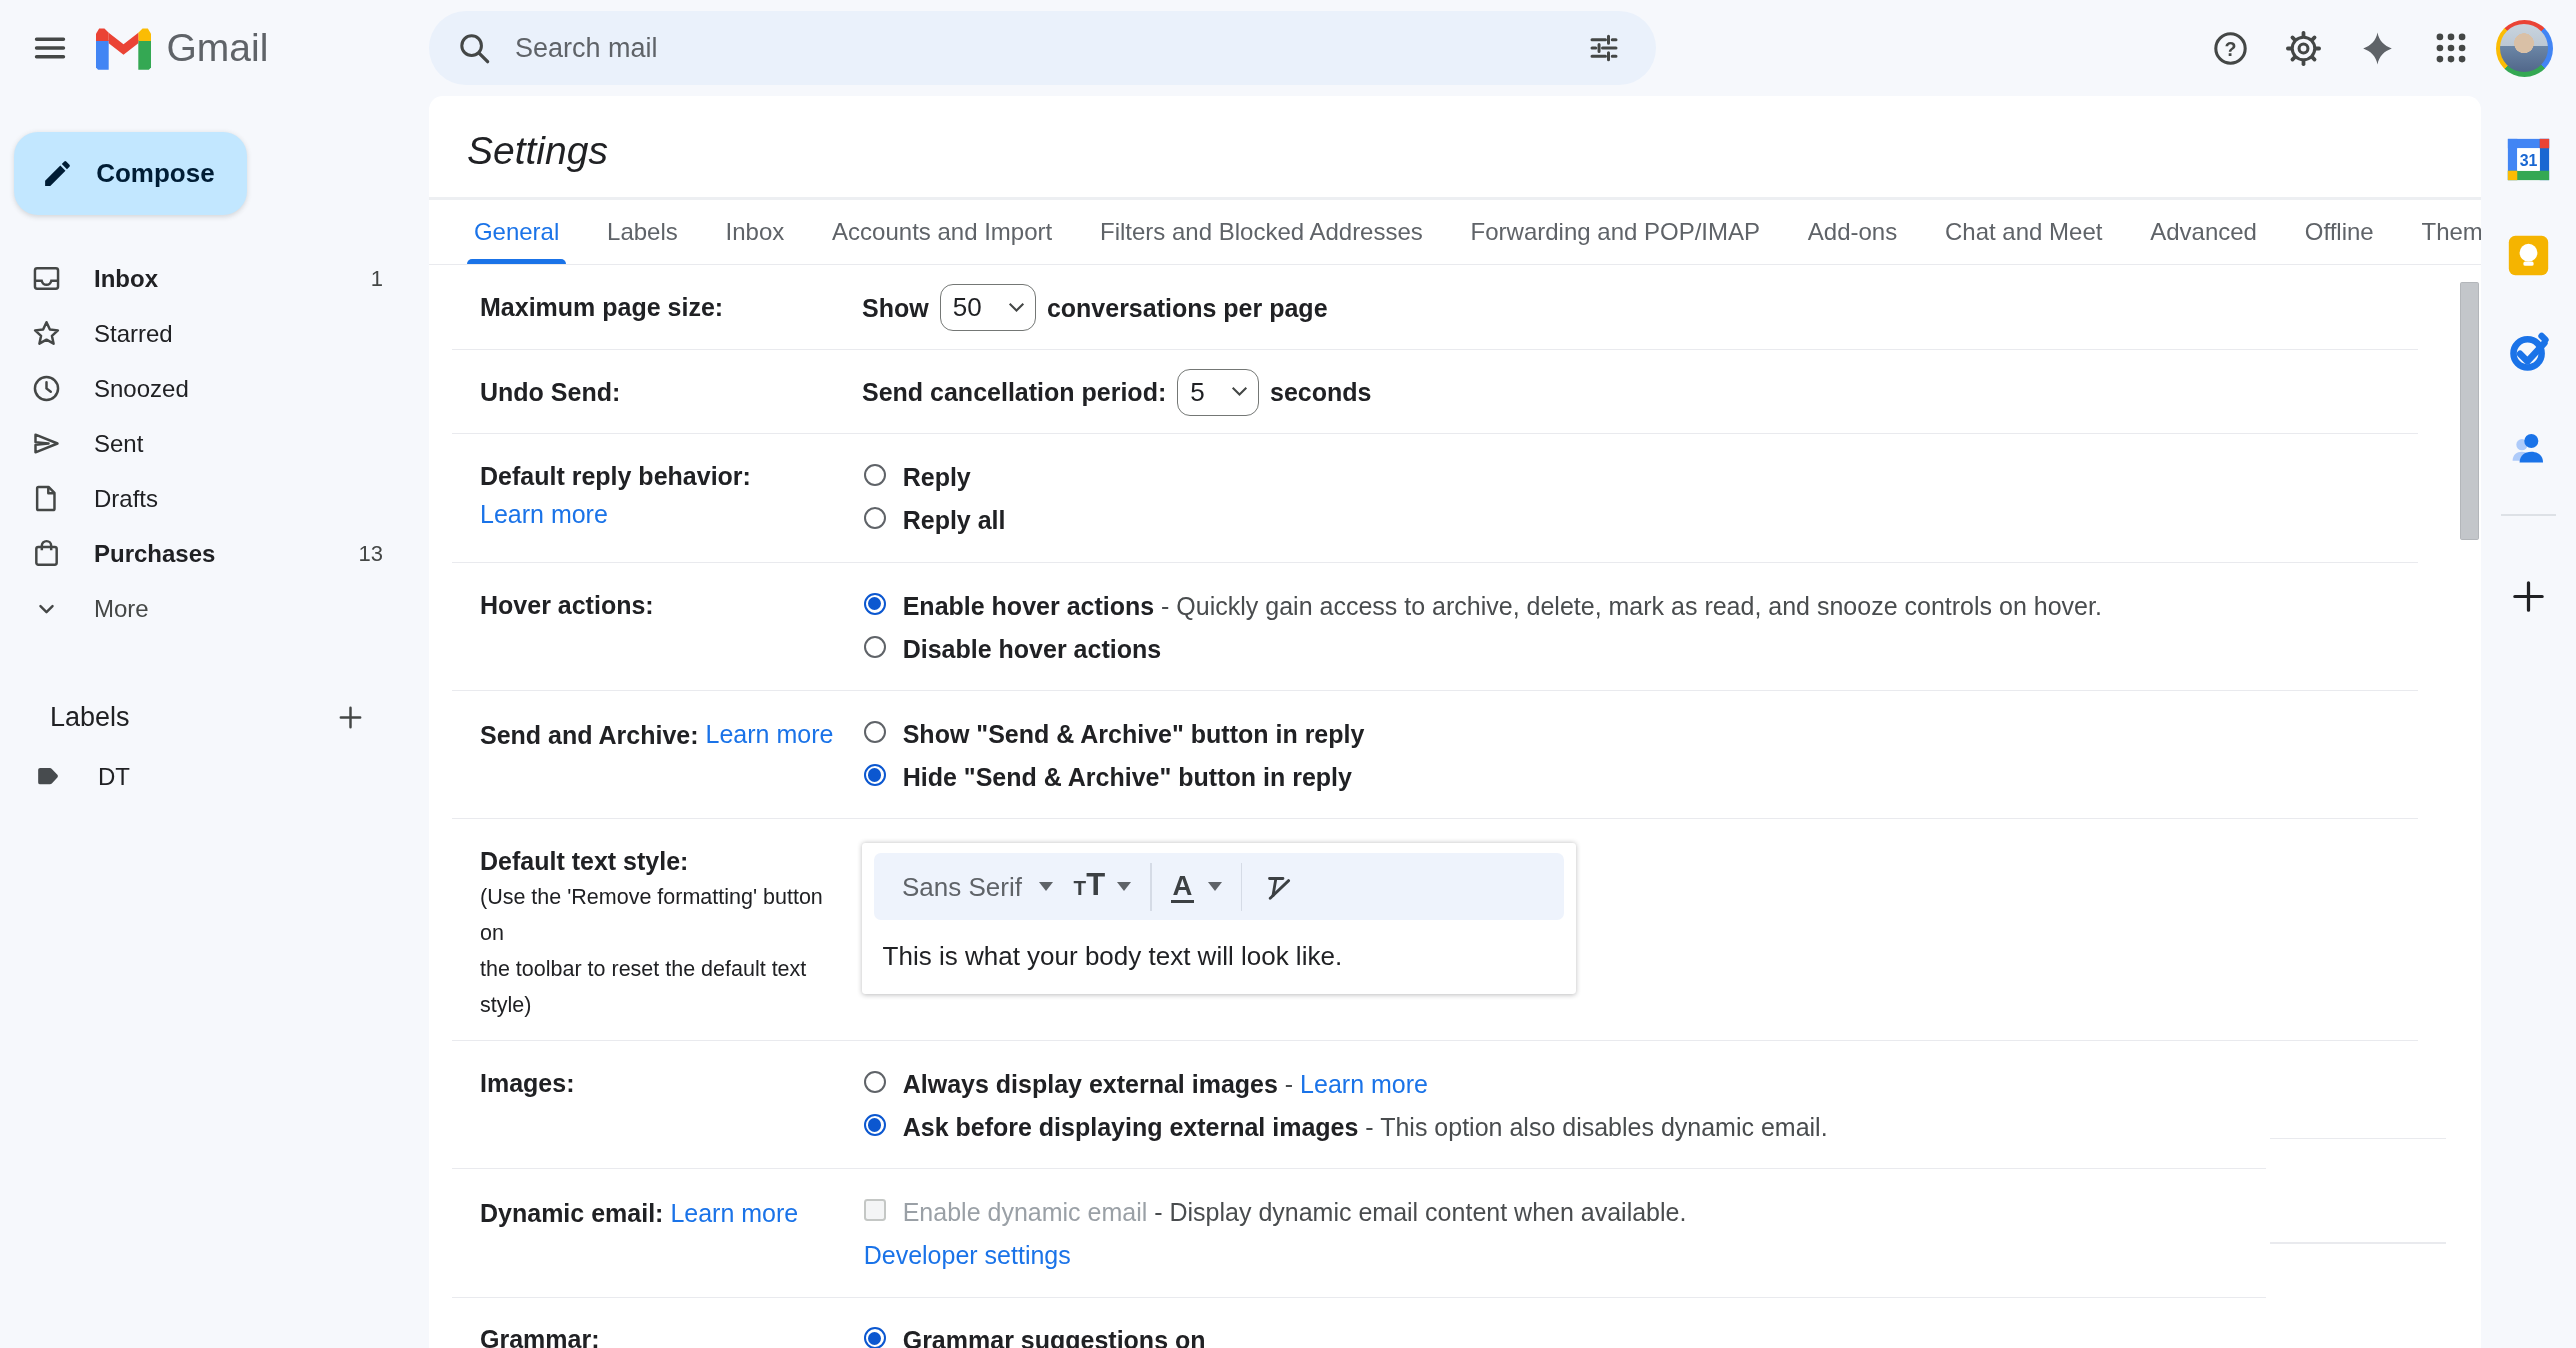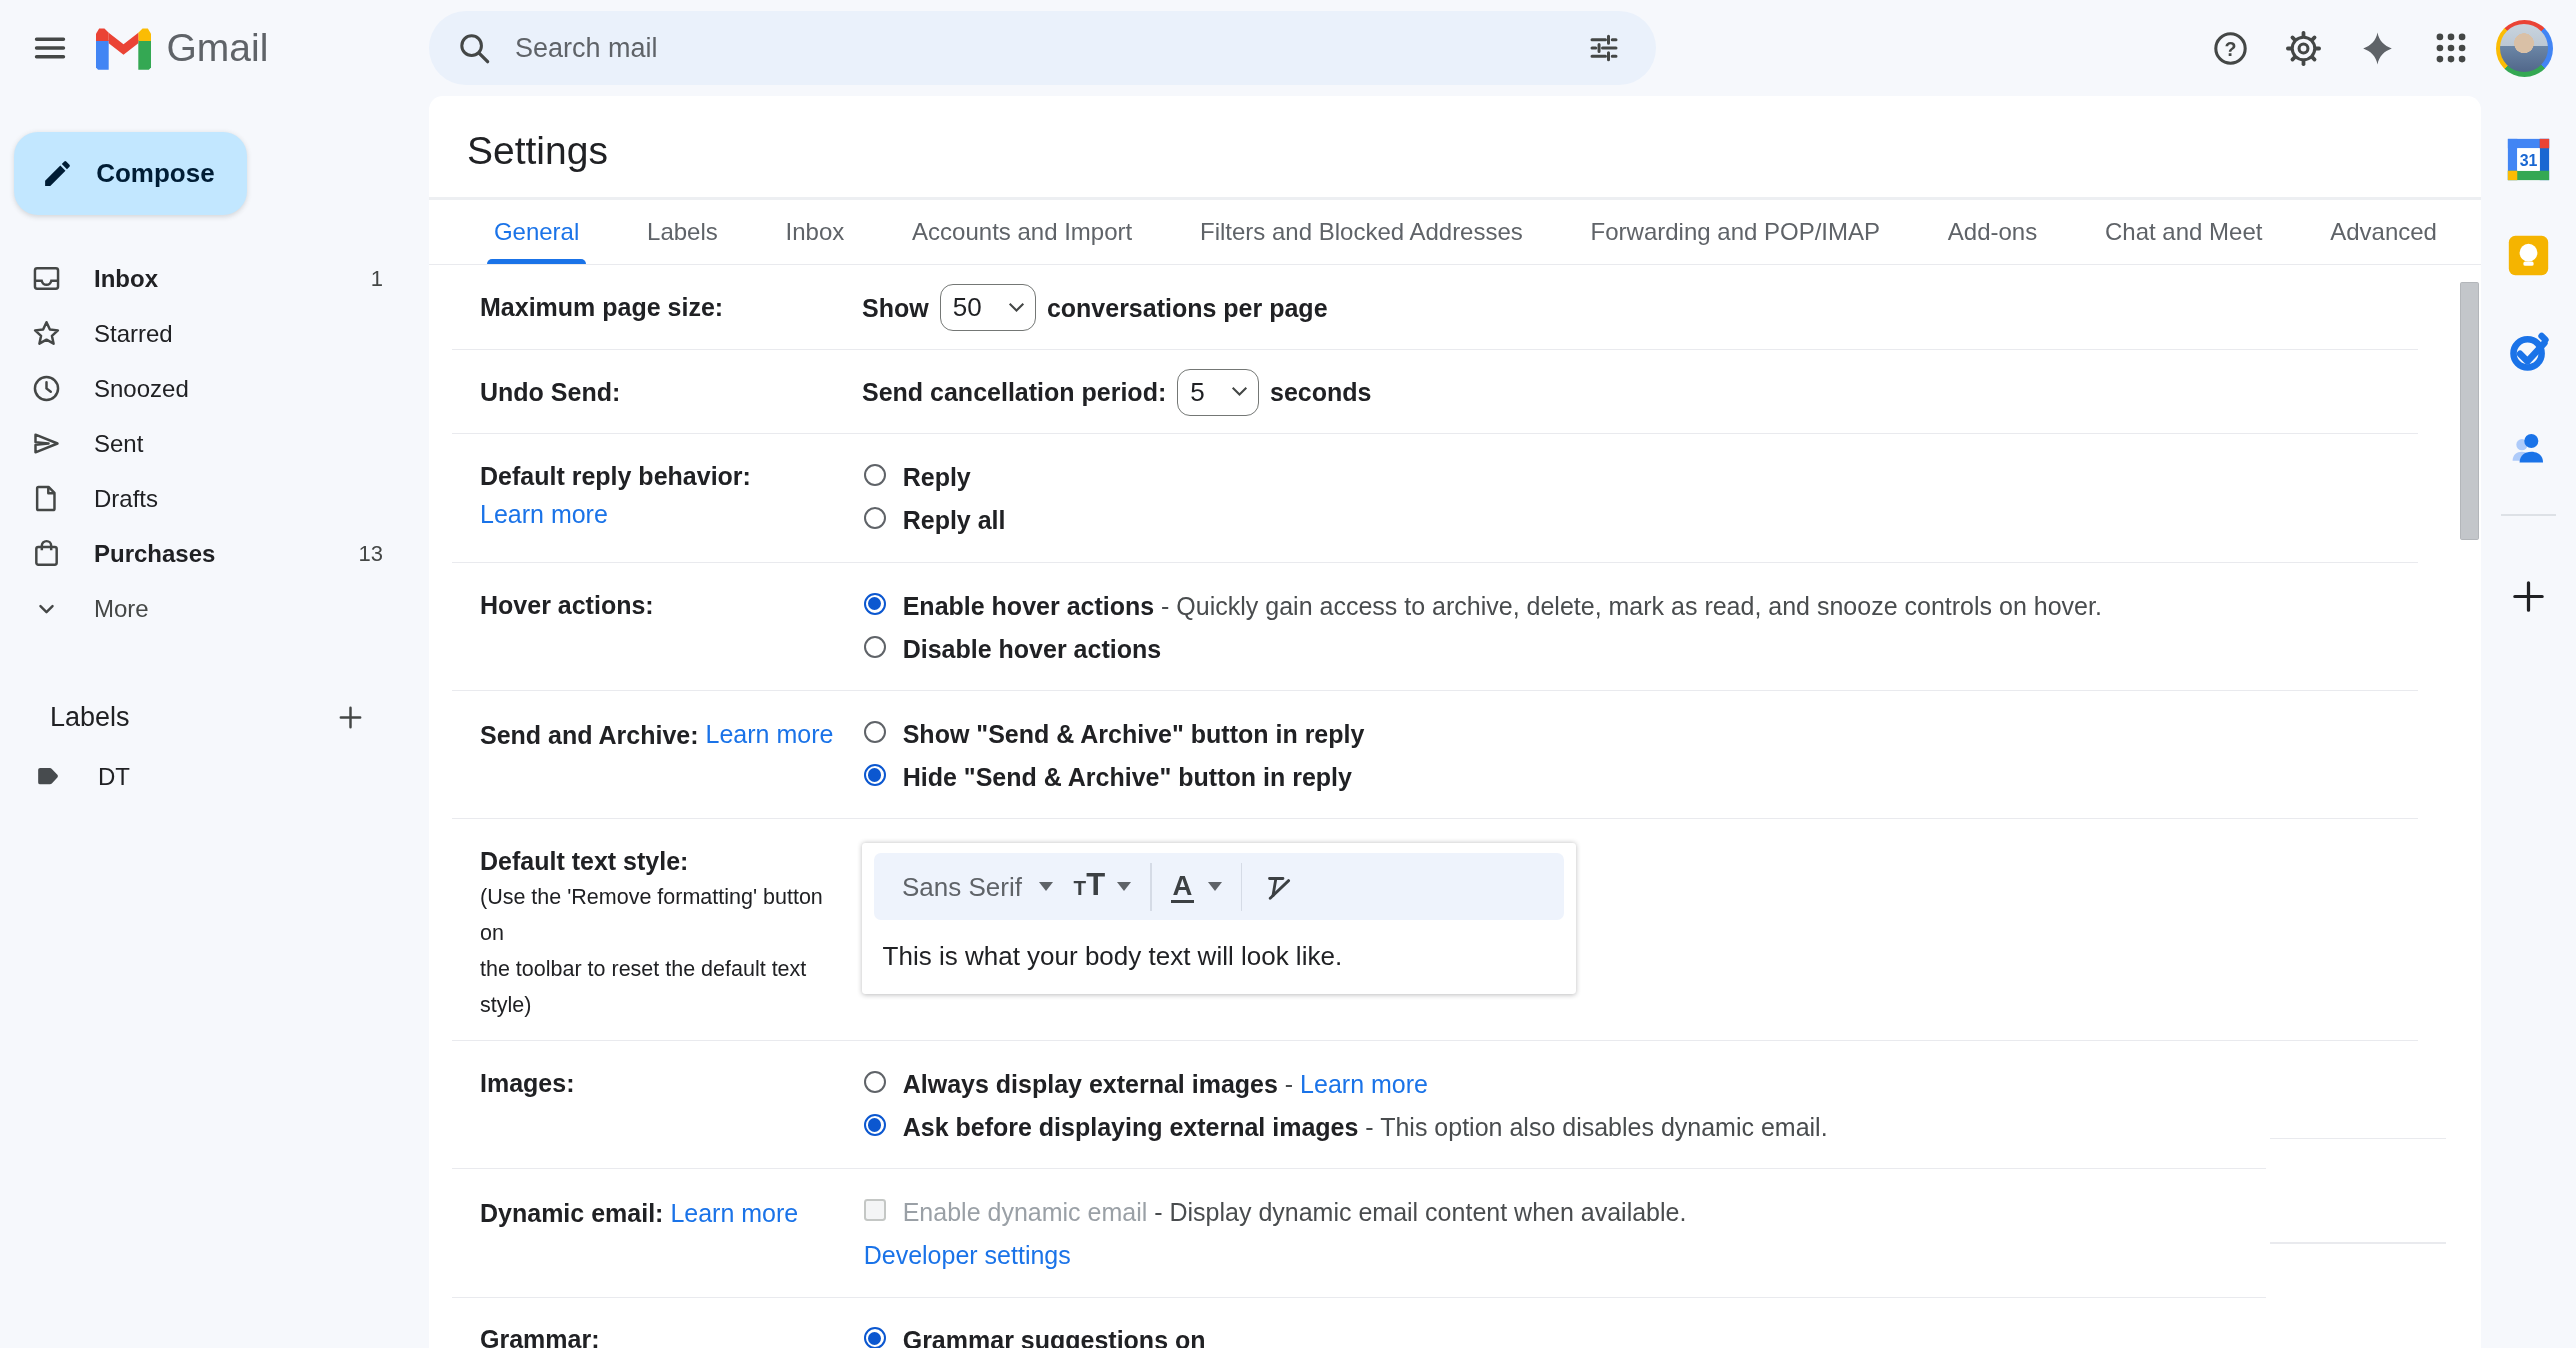--- a/index.html
+++ b/index.html
@@ -44,26 +44,26 @@
   .labels-title { font-size:27px; font-weight:500; color:#202124; }
   .labels-add { margin-left:auto; width:48px; height:48px; display:flex; align-items:center;
     justify-content:center; border-radius:50%; cursor:pointer; }
   .label-item { height:55px; display:flex; align-items:center; padding:0 29px 0 31px; cursor:pointer;
     font-size:24px; color:#202124; border-radius:0 27.5px 27.5px 0; }
   .label-item .nav-label { margin-left:33px; }
 
   
   .card { position:absolute; left:429px; top:96px; width:2052px; bottom:0; background:#fff;
     border-radius:13.7px 13.7px 0 0; }
-  .card-header { padding:33px 52px 24px 38px; border-bottom:3.4px solid #edeff2; }
+  .card-header { padding:33px 52px 24px 38px; border-bottom:3.4px solid #edeff2;font-style:italic; }
   .page-title { font-size:39px; font-weight:400; color:#202124; }
   .tabs { display:flex; align-items:stretch; gap:34px; padding:0 34px 0 38px; height:65px;
     border-bottom:1.7px solid #e9eaee; }
   .tab { position:relative; display:flex; align-items:center; font-size:24px; color:#5f6368;
-    cursor:pointer; padding:0 6.9px; white-space:nowrap;margin-left:20px; }
+    cursor:pointer; padding:0 6.9px; white-space:nowrap; }
   .tab.active { color:#1a73e8; font-weight:500; }
   .tab.active::after { content:""; position:absolute; left:0; right:0; bottom:0; height:5.2px;
     background:#1a73e8; border-radius:5.2px 5.2px 0 0; }
 
   .rows { padding:0 63px 0 23px; }
   .row { display:flex; border-bottom:1.7px solid #e9eaee; padding:17px 0 17px 28px; }
   .row-label { width:354px; flex:none; margin-right:28px; font-size:25px; font-weight:bold;
     line-height:36px; padding-top:6.9px; }
   .row-label .note { display:block; font-weight:400; font-size:21.5px; line-height:36px; color:#202124; }
   .row-label a, .inline-link { color:#1a73e8; text-decoration:none; font-weight:400; cursor:pointer; }

